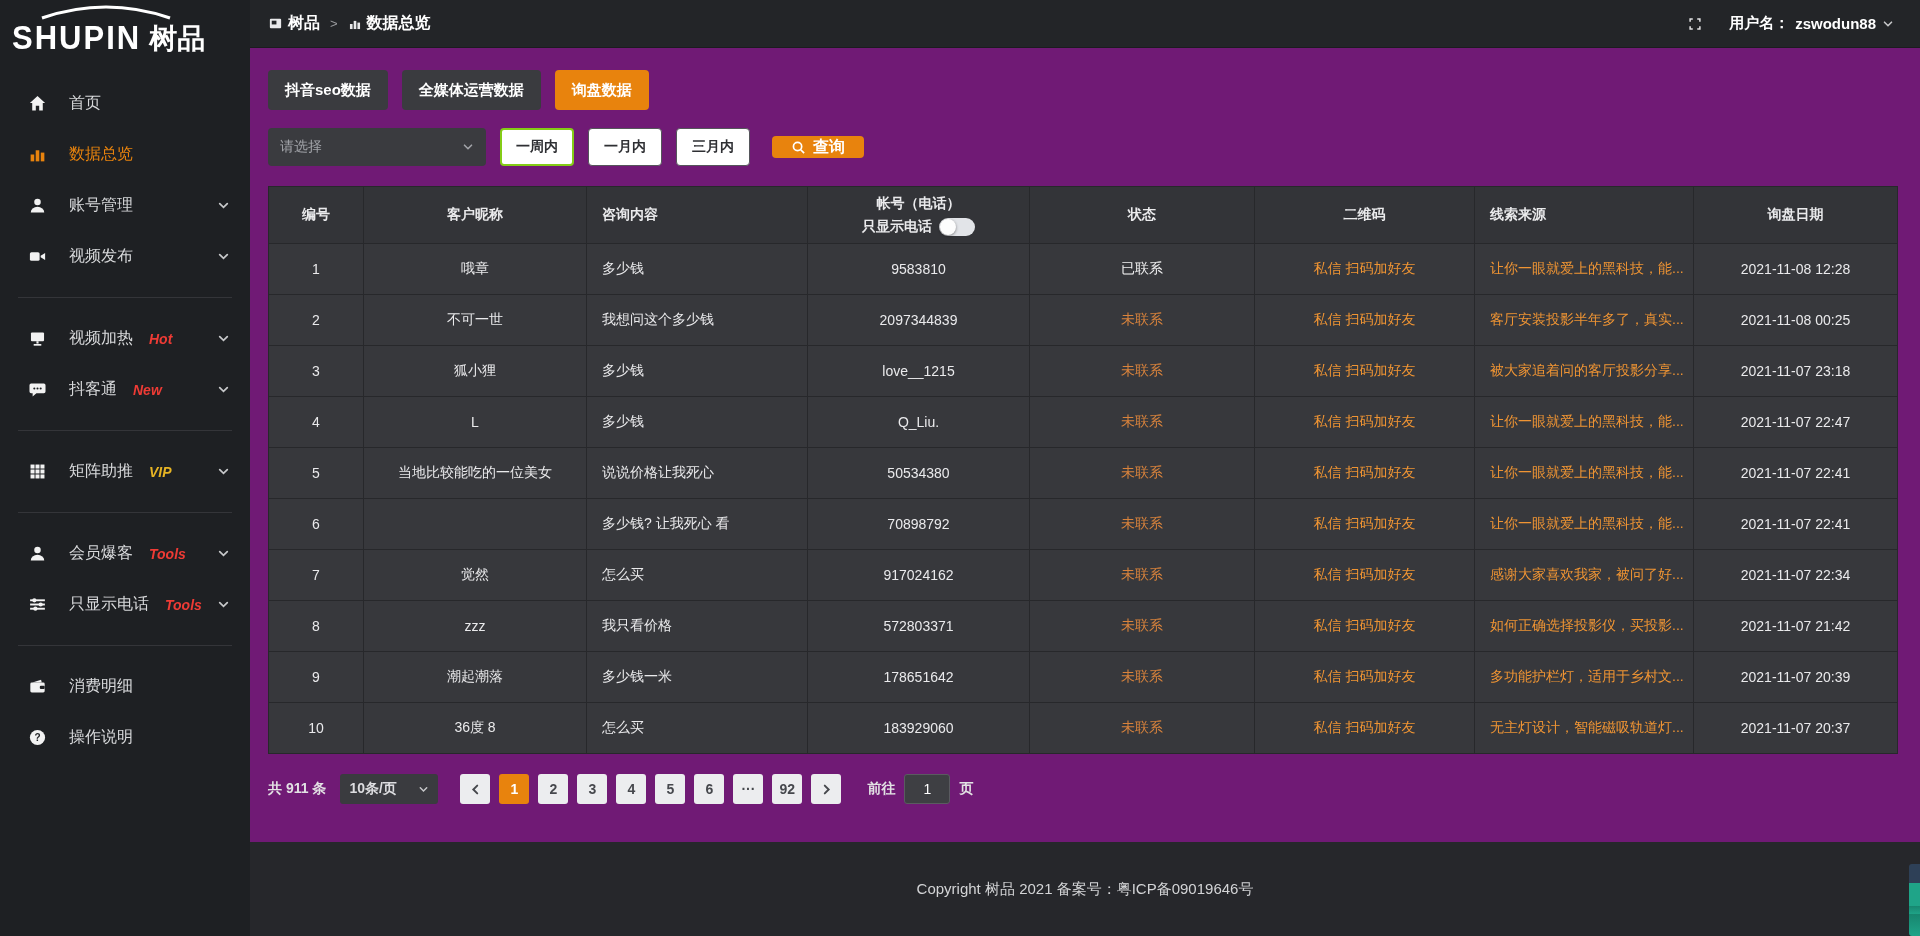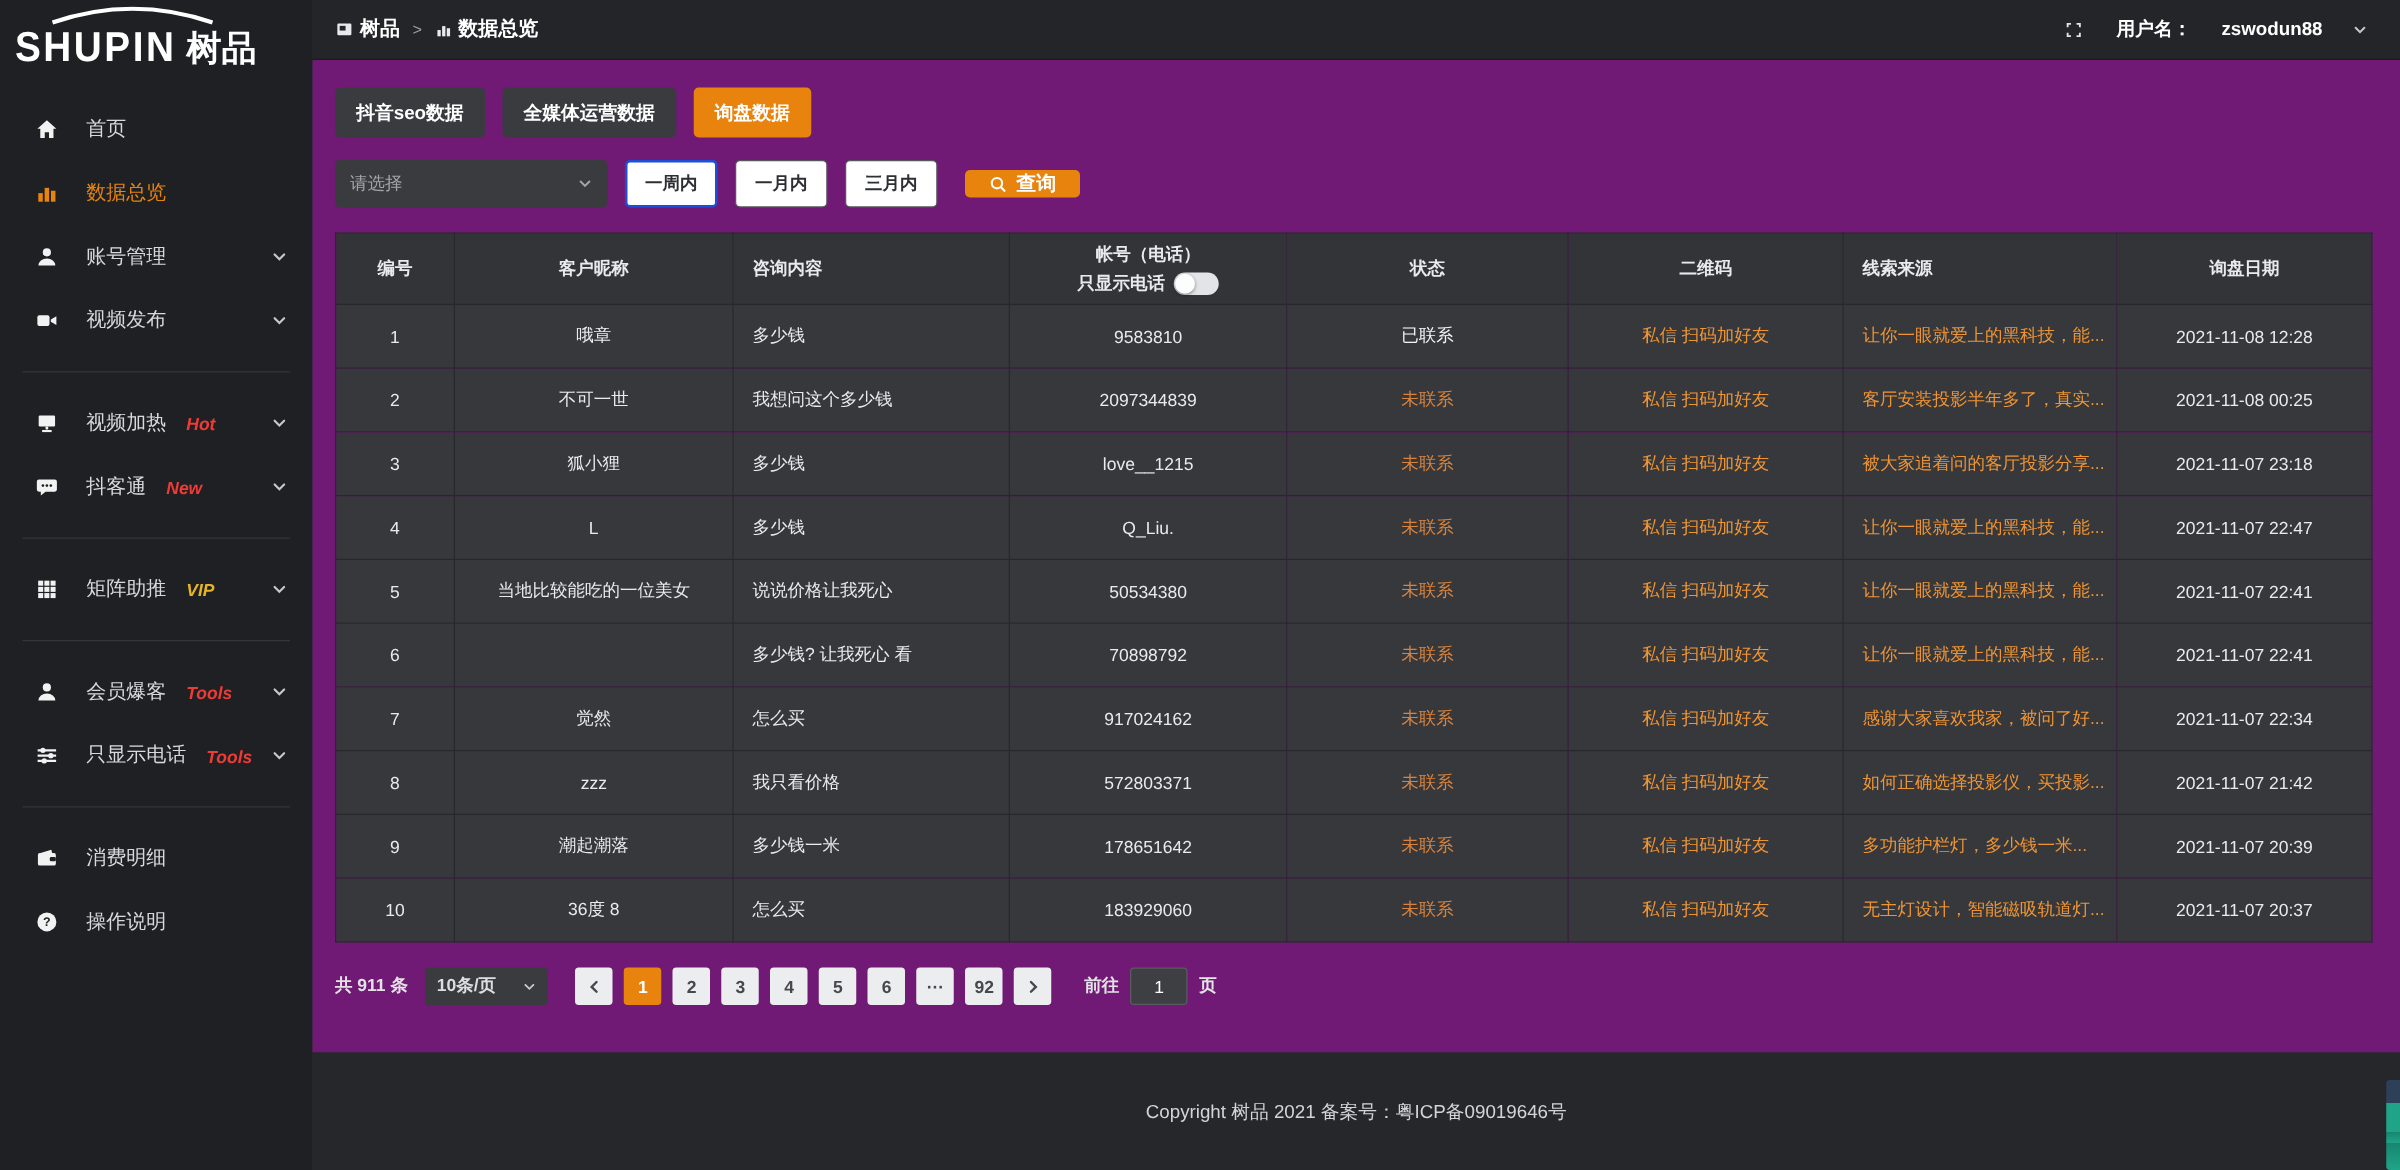--- a/index.html
+++ b/index.html
@@ -28,34 +28,34 @@
   
   .main { flex:1; min-width:0; display:flex; flex-direction:column; }
   .topbar { height:48px; background:#232528; display:flex; align-items:center; justify-content:space-between;
     padding:0 26px 0 18px; border-bottom:1px solid #1b1c1f; flex-shrink:0; }
   .crumbs { display:flex; align-items:center; gap:10px; font-size:16px; font-weight:bold; color:#fff; }
   .crumb { display:flex; align-items:center; gap:5px; cursor:pointer; }
   .crumb-sep { color:#9a9b9e; font-size:13px; font-weight:normal; }
   .crumb-icon { display:flex; color:#e9e9eb; }
   .top-right { display:flex; align-items:center; gap:26px; }
   .fs-icon { display:flex; color:#e3e3e5; cursor:pointer; }
-  .user-box { display:flex; align-items:center; gap:24px; font-size:15px; font-weight:bold; color:#fff; cursor:pointer; }
+  .user-box { display:flex; align-items:center; gap:6px; font-size:15px; font-weight:bold; color:#fff; cursor:pointer; }
   
   .content { flex:1; padding:22px 22px 0 18px; background:#701a75; }
   .tabs-row { display:flex; gap:14px; margin-bottom:18px; }
   .tab { height:40px; padding:0 17px; background:#3a3b3f; color:#fff; font-size:15px; font-weight:bold;
     border-radius:4px; display:flex; align-items:center; cursor:pointer; }
   .tab.active { background:#e8830d; }
   .filter-row { display:flex; align-items:center; gap:14px; margin-bottom:20px; }
   .select { width:218px; height:38px; background:#3a3b3f; border-radius:4px; display:flex; align-items:center;
     justify-content:space-between; padding:0 12px; font-size:14px; color:#a2a4a9; cursor:pointer; }
   .select .chevron { color:#a2a4a9; }
   .range-btn { width:74px; height:38px; background:#ffffff; color:#2e2f33; border:1px solid #55565b;
     border-radius:4px; font-size:14px; font-weight:bold; display:flex; align-items:center; justify-content:center; cursor:pointer; }
-  .range-btn.active { border:2px solid #1d4ed8; }
+  .range-btn.active { border:2px solid #84cc16; }
   .query-btn { height:22px; padding:0 19px; margin-left:8px; background:#e8830d; border:none; border-radius:4px;
     color:#fff; font-size:16px; font-weight:bold; display:flex; align-items:center; gap:7px; cursor:pointer; }
   
   table { width:100%; border-collapse:collapse; table-layout:fixed; }
   th, td { border:1px solid #27282b; background:#37383c; text-align:center; font-size:14px; color:#eaeaec;
     overflow:hidden; white-space:nowrap; }
   th { background:#333438; height:57px; font-weight:bold; font-size:14px; }
   td { height:51px; }
   td.left, th.left { text-align:left; padding-left:15px; }
   td.link { color:#ef9433; cursor:pointer; }
@@ -448,21 +448,21 @@
             <td class="left link">如何正确选择投影仪，买投影...</td>
             <td>2021-11-07 21:42</td>
           </tr>
           <tr>
             <td>9</td>
             <td>潮起潮落</td>
             <td class="left">多少钱一米</td>
             <td>178651642</td>
             <td class="status-pending">未联系</td>
             <td class="link">私信 扫码加好友</td>
-            <td class="left link">多功能护栏灯，多少钱一米...</td>
+            <td class="left link">多功能护栏灯，适用于乡村文...</td>
             <td>2021-11-07 20:39</td>
           </tr>
           <tr>
             <td>10</td>
             <td>36度 8</td>
             <td class="left">怎么买</td>
             <td>183929060</td>
             <td class="status-pending">未联系</td>
             <td class="link">私信 扫码加好友</td>
             <td class="left link">无主灯设计，智能磁吸轨道灯...</td>

